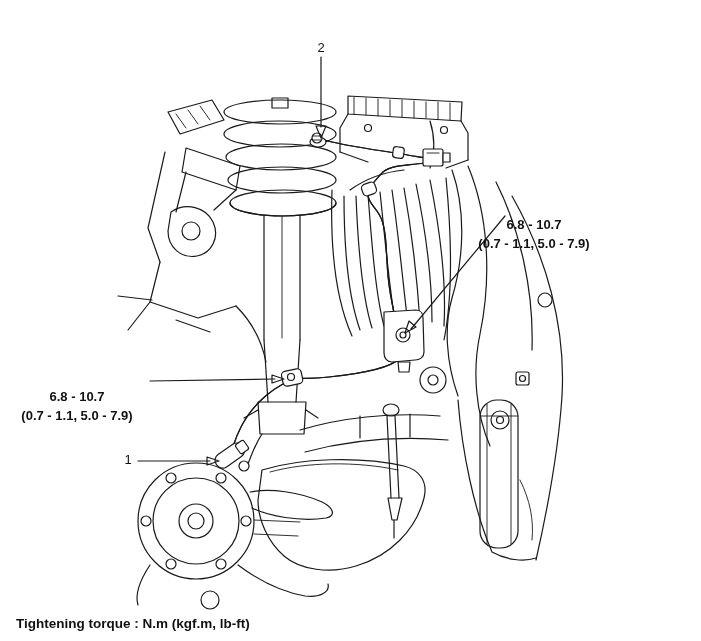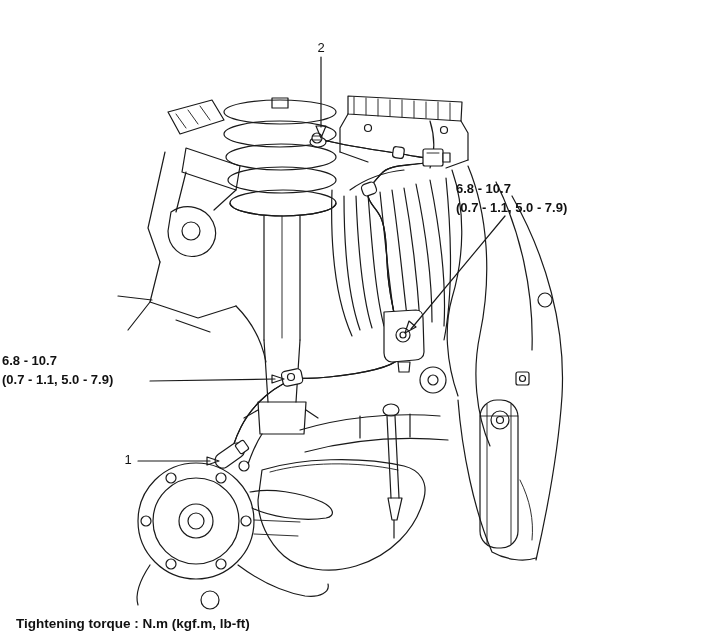--- a/index.html
+++ b/index.html
@@ -3,21 +3,21 @@
 <meta charset="utf-8">
 <style>
   html,body{margin:0;padding:0;background:#fff;}
   .stage{
     position:relative;width:701px;height:641px;background:#fff;overflow:hidden;
     font-family:"Liberation Sans", sans-serif;color:#111;
   }
   svg{position:absolute;left:0;top:0;}
   .lbl{position:absolute;color:#111;}
   .callout-num{font-size:13px;font-weight:400;text-align:center;width:14px;}
-  .torque{font-size:13px;font-weight:700;text-align:left;line-height:1.45;}
+  .torque{font-size:13px;font-weight:700;text-align:center;line-height:1.45;margin-top:36px;}
   .caption{font-size:13.5px;font-weight:700;}
   
   .art path,.art line,.art ellipse,.art circle,.art rect,.art polygon{
     fill:none;stroke:#1a1a1a;stroke-width:1.2;stroke-linecap:round;stroke-linejoin:round;
   }
   .art .thin{stroke-width:0.9;}
   .art .fillwhite{fill:#fff;}
   .cable-outer{fill:none;stroke:#111;stroke-width:5;stroke-linecap:round;}
   .cable-inner{fill:none;stroke:#fff;stroke-width:2.4;stroke-linecap:round;}
   .leader{stroke:#111;stroke-width:1.1;fill:none;}

